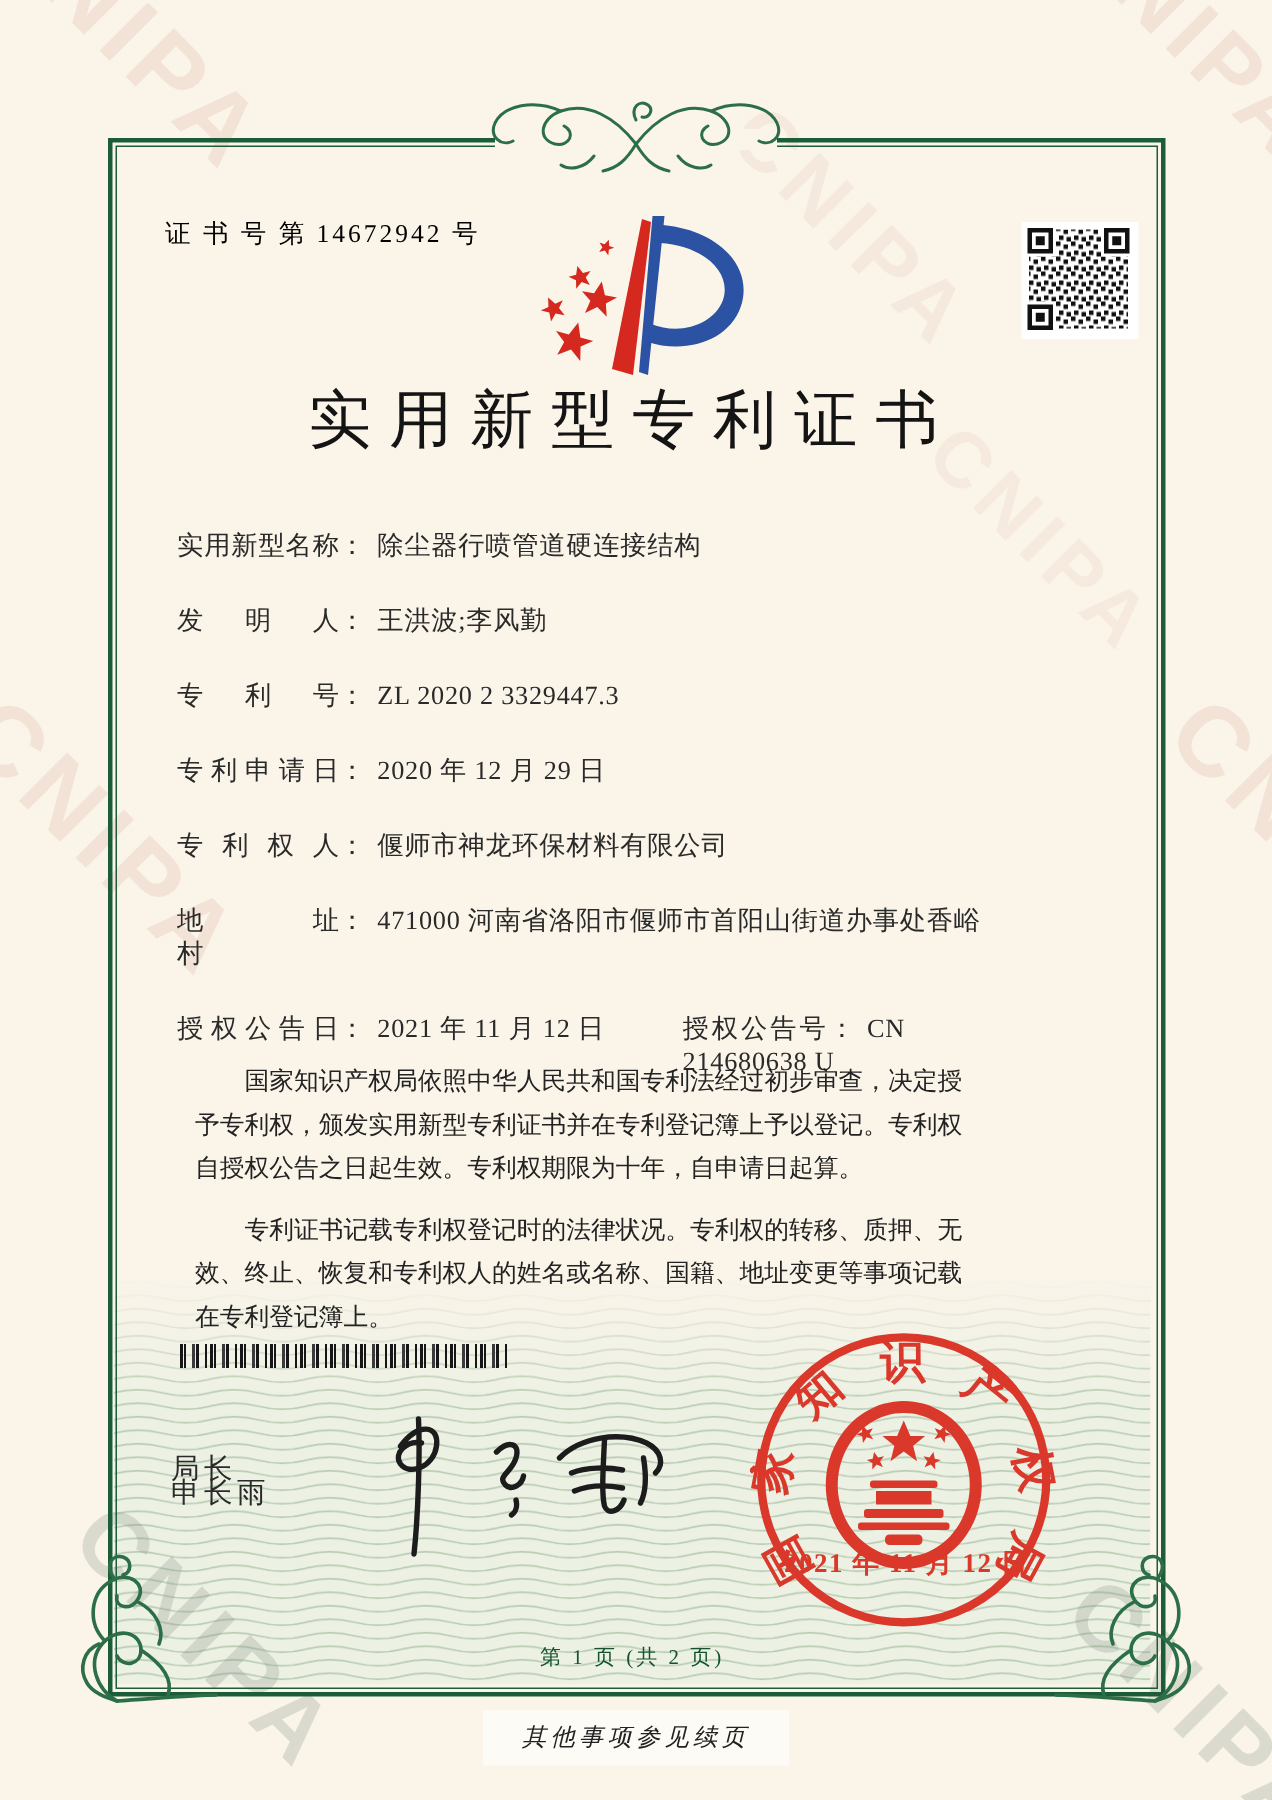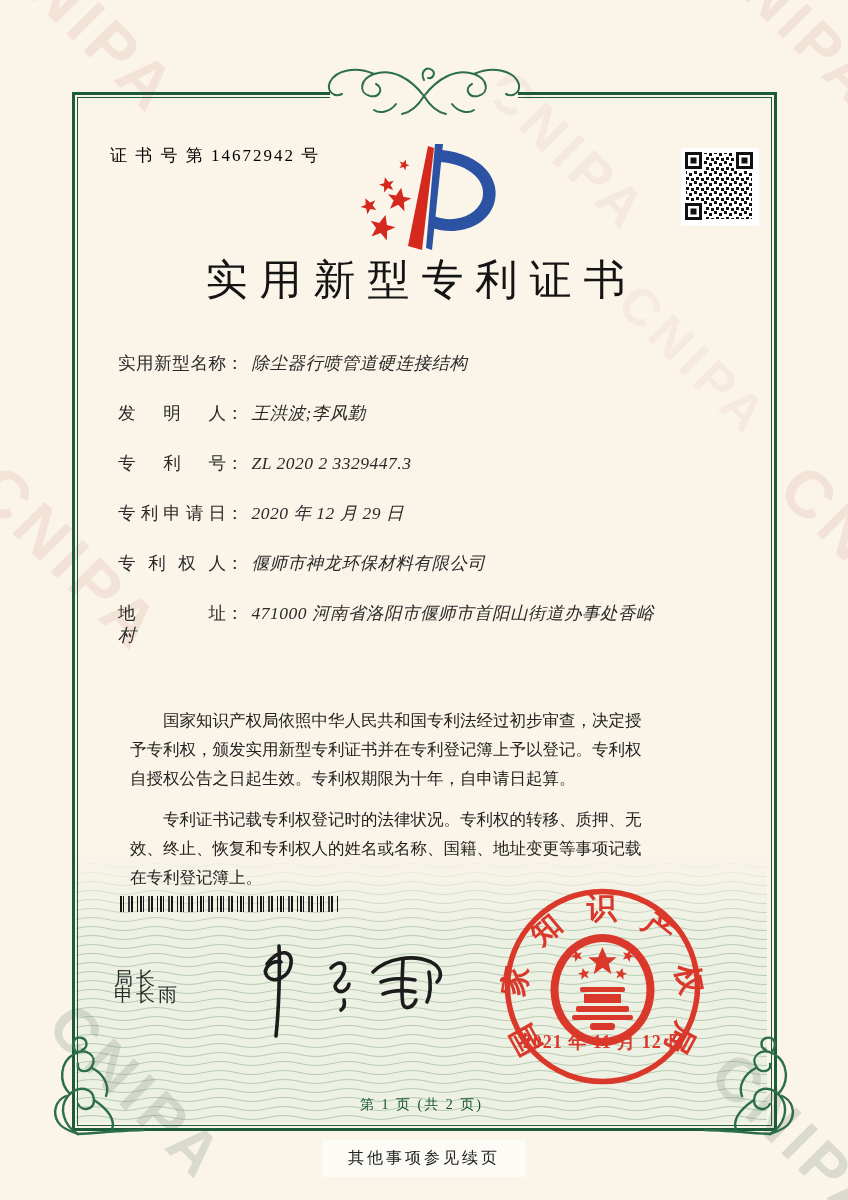--- a/index.html
+++ b/index.html
@@ -42,21 +42,21 @@
     text-align:center;font-size:42px;font-weight:normal;letter-spacing:12px;color:#141414;
   }
   
   .fields{position:absolute;left:118px;top:352px;width:545px;z-index:5;font-size:17.5px;}
   .field-row{position:relative;margin-bottom:28px;line-height:22px;}
   .field-row .lbl{
     display:inline-block;width:108px;text-align:justify;text-align-last:justify;
     vertical-align:top;color:#2a2a2a;
   }
   .field-row .colon{margin-right:8px;}
-  .field-row .val{letter-spacing:0.5px;font-style:italic;}
+  .field-row .val{letter-spacing:0.5px;}
   .pair2{position:absolute;left:337px;top:0;}
   .pair2 .lbl2{letter-spacing:2px;}
   
   .legal{position:absolute;left:118px;top:694px;width:548px;z-index:5;
     font-size:16.5px;line-height:29px;color:#222;}
   .legal p{margin:12px;text-indent:2em;}
   
   .barcode{
     position:absolute;left:120px;top:896px;width:218px;height:16px;z-index:5;
     background:repeating-linear-gradient(90deg,
@@ -74,21 +74,21 @@
   .seal{position:absolute;left:500px;top:884px;width:205px;height:205px;z-index:6;}
   .seal-date{
     position:absolute;left:512px;top:1030px;width:185px;z-index:7;text-align:center;
     font-size:18px;letter-spacing:1px;color:#d9382a;font-weight:bold;white-space:nowrap;
   }
   
   .page-info{position:absolute;left:72px;top:1096px;width:699px;z-index:5;
     text-align:center;font-size:14px;letter-spacing:2px;color:#14532d;}
   .cont-note{
     position:absolute;left:424px;top:1140px;transform:translateX(-50%);z-index:5;
-    background:#fdfbf5;padding:8px 26px;font-size:16px;letter-spacing:3px;color:#222;
+    background:#fdfbf5;padding:8px 26px;font-size:16px;letter-spacing:3px;color:#222;font-style:italic;
   }
 </style>
 </head>
 <body>
 
 <span class="wm pink" style="left:-30px;top:-18px;font-size:66px;">CNIPA</span>
 <span class="wm pink" style="left:688px;top:-14px;font-size:60px;">CNIPA</span>
 <span class="wm pink" style="left:468px;top:118px;font-size:56px;opacity:.7;">CNIPA</span>
 <span class="wm pink" style="left:-46px;top:520px;font-size:66px;">CNIPA</span>
 <span class="wm pink" style="left:758px;top:520px;font-size:66px;">CNIPA</span>
@@ -222,20 +222,26 @@
     <span class="lbl">专利号</span><span class="colon">：</span><span class="val">ZL 2020 2 3329447.3</span>
   </div>
   <div class="field-row">
     <span class="lbl">专利申请日</span><span class="colon">：</span><span class="val">2020 年 12 月 29 日</span>
   </div>
   <div class="field-row">
     <span class="lbl">专利权人</span><span class="colon">：</span><span class="val">偃师市神龙环保材料有限公司</span>
   </div>
   <div class="field-row">
     <span class="lbl">地址</span><span class="colon">：</span><span class="val">471000 河南省洛阳市偃师市首阳山街道办事处香峪村</span>
+  </div>
+  <div class="field-row">
+    <span class="lbl">授权公告日</span><span class="colon">：</span><span class="val">2021 年 11 月 12 日</span>
+    <span class="pair2">
+      <span class="lbl2">授权公告号</span><span class="colon">：</span><span class="val">CN 214680638 U</span>
+    </span>
   </div>
 </div>
 
 <div class="legal">
   <p>国家知识产权局依照中华人民共和国专利法经过初步审查，决定授予专利权，颁发实用新型专利证书并在专利登记簿上予以登记。专利权自授权公告之日起生效。专利权期限为十年，自申请日起算。</p>
   <p>专利证书记载专利权登记时的法律状况。专利权的转移、质押、无效、终止、恢复和专利权人的姓名或名称、国籍、地址变更等事项记载在专利登记簿上。</p>
 </div>
 
 <div class="barcode"></div>
 

